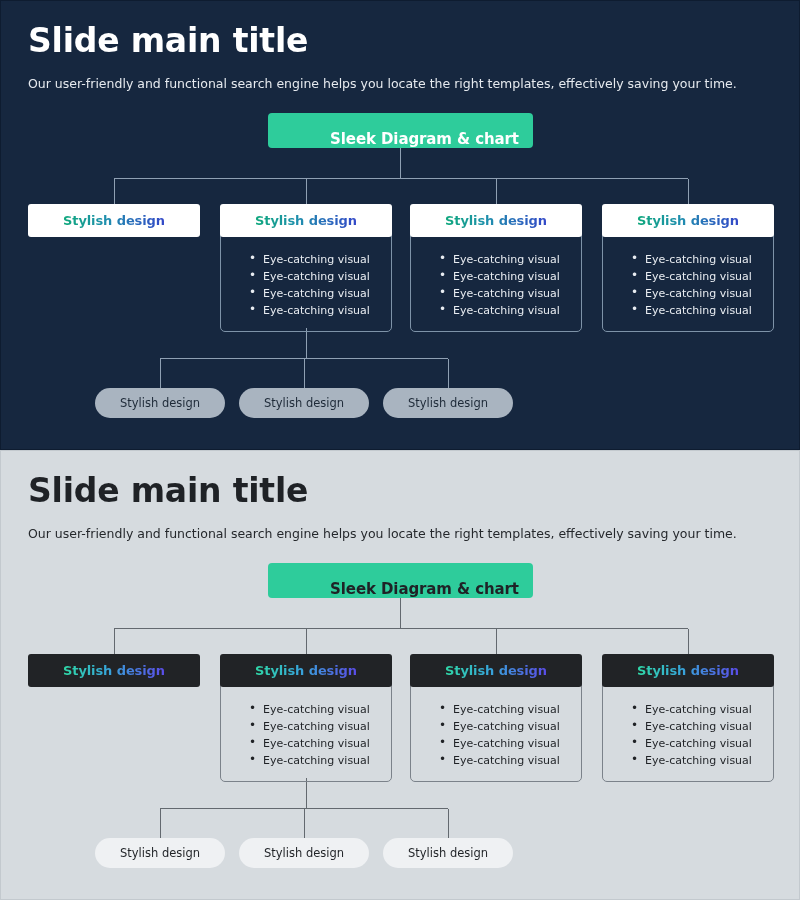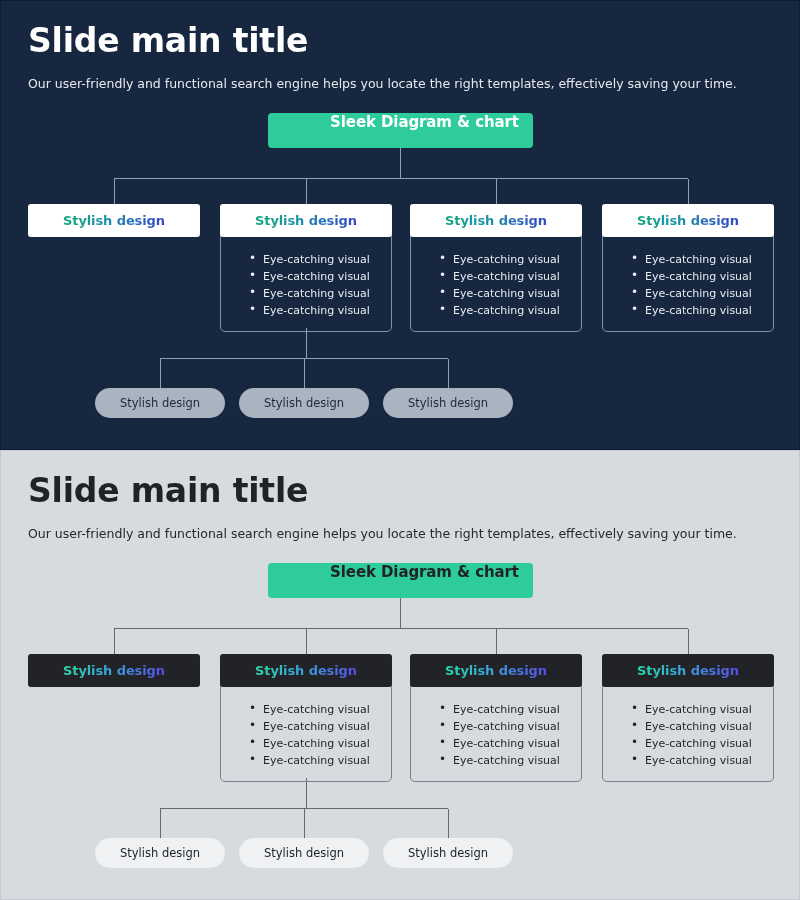--- a/index.html
+++ b/index.html
@@ -53,21 +53,21 @@
     width:800px; height:450px;
     pointer-events:none;
   }
 
   
   .root-node {
     position:absolute;
     left:267px; top:112px;
     width:265px; height:35px;
     border-radius:4px;
-    display:flex; align-items:flex-start; justify-content:center;
+    display:flex; align-items:flex-end; justify-content:center;
     font-size:15px; font-weight:bold;
     letter-spacing:-0.1px;
     z-index:3;
     padding-left:48px;
   }
   .slide.dark  .root-node { background:#2ecc9b; color:#ffffff; }
   .slide.light .root-node { background:#2ecc9b; color:#1f2226; }
 
   
   .card {

